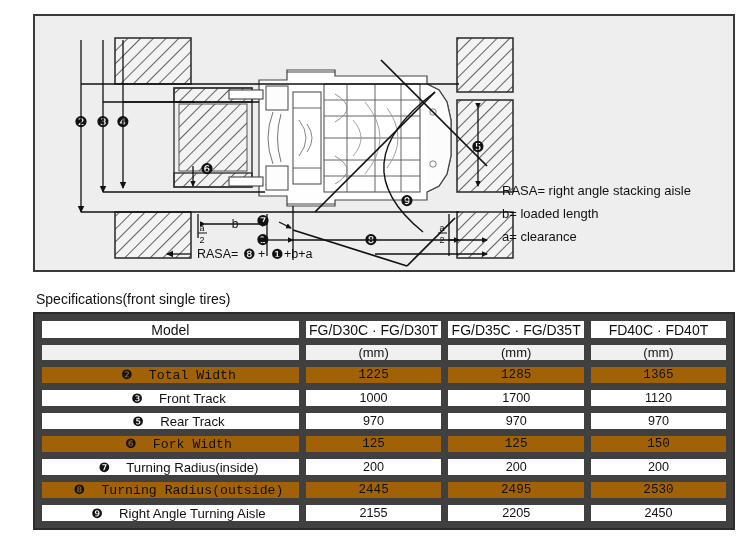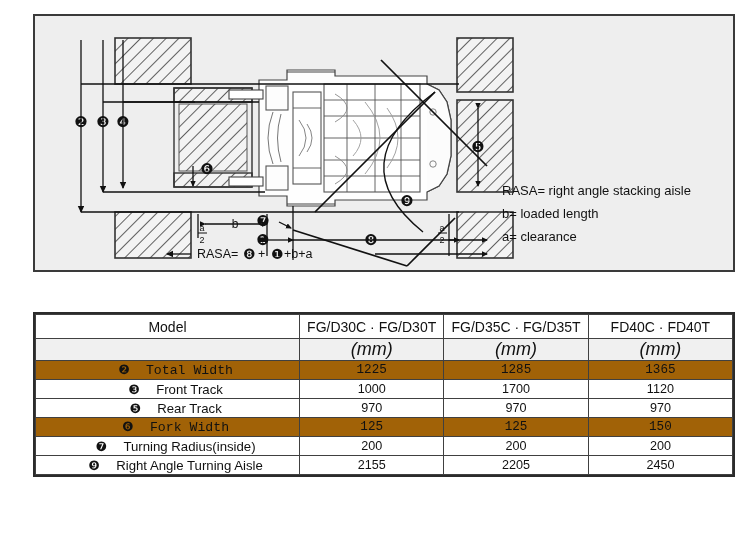--- a/index.html
+++ b/index.html
@@ -50,21 +50,21 @@
     border: 2px solid #2b2b2b;
     background: #fff;
   }
   table.spec {
     width: 100%;
     border-collapse: collapse;
     font-size: 12.6px;
     color: #111;
   }
   table.spec td, table.spec th {
-    border: 1px solid #404040;
+    border: 7px solid #404040;
     padding: 0;
     height: 19px;
     font-weight: normal;
     text-align: center;
     vertical-align: middle;
     margin-top: 17px;
   }
   table.spec th.model-head {
     font-size: 14px;
     height: 24px;
@@ -82,21 +82,21 @@
   td.label-cell .bullet {
     display: inline-block;
     width: 44px;
     text-align: center;
     vertical-align: middle;
     font-size: 13px;
   }
   td.label-cell .ltxt { vertical-align: middle; }
   .row-alt td { background: #a16207; font-family: Liberation Mono, monospace; }
   .row-plain td { background: #ffffff; }
-  .unit-row td { background: #f0f0f0; height: 21px; font-size: 18px; font-style: italic; }
+  .unit-row td { background: #f0f0f0; height: 21px; font-size: 13px; }
   .unit-row td.blank { background: #f0f0f0; }
   col.c-model { width: 265px; }
   col.c-val { width: 145.6px; }
 </style>
 </head>
 <body>
 
 <div id="page">
 
   <div id="diagram-panel">
@@ -258,20 +258,21 @@
         <text x="236" y="243" font-family="DejaVu Sans" font-size="14">❶</text>
         <text x="249" y="242">+b+a</text>
       </g>
     </svg>
 
     <div class="legend-box">RASA= right angle stacking aisle
 b= loaded length
 a= clearance</div>
   </div>
 
+  <div id="table-title">Specifications(front single tires)</div>
 
   <div id="spec-table-wrap">
     <table class="spec">
       <colgroup>
         <col class="c-model">
           <col class="c-val">
           <col class="c-val">
           <col class="c-val">
       </colgroup>
       <thead>
@@ -312,20 +313,26 @@
             <td>125</td>
             <td>125</td>
             <td>150</td>
           </tr>
           <tr class="row-plain">
             <td class="label-cell"><span class="bullet">❼</span><span class="ltxt">Turning Radius(inside)</span></td>
             <td>200</td>
             <td>200</td>
             <td>200</td>
           </tr>
+          <tr class="row-alt">
+            <td class="label-cell"><span class="bullet">❽</span><span class="ltxt">Turning Radius(outside)</span></td>
+            <td>2445</td>
+            <td>2495</td>
+            <td>2530</td>
+          </tr>
           <tr class="row-plain">
             <td class="label-cell"><span class="bullet">❾</span><span class="ltxt">Right Angle Turning Aisle</span></td>
             <td>2155</td>
             <td>2205</td>
             <td>2450</td>
           </tr>
         </tbody>
     </table>
   </div>
 </div>

